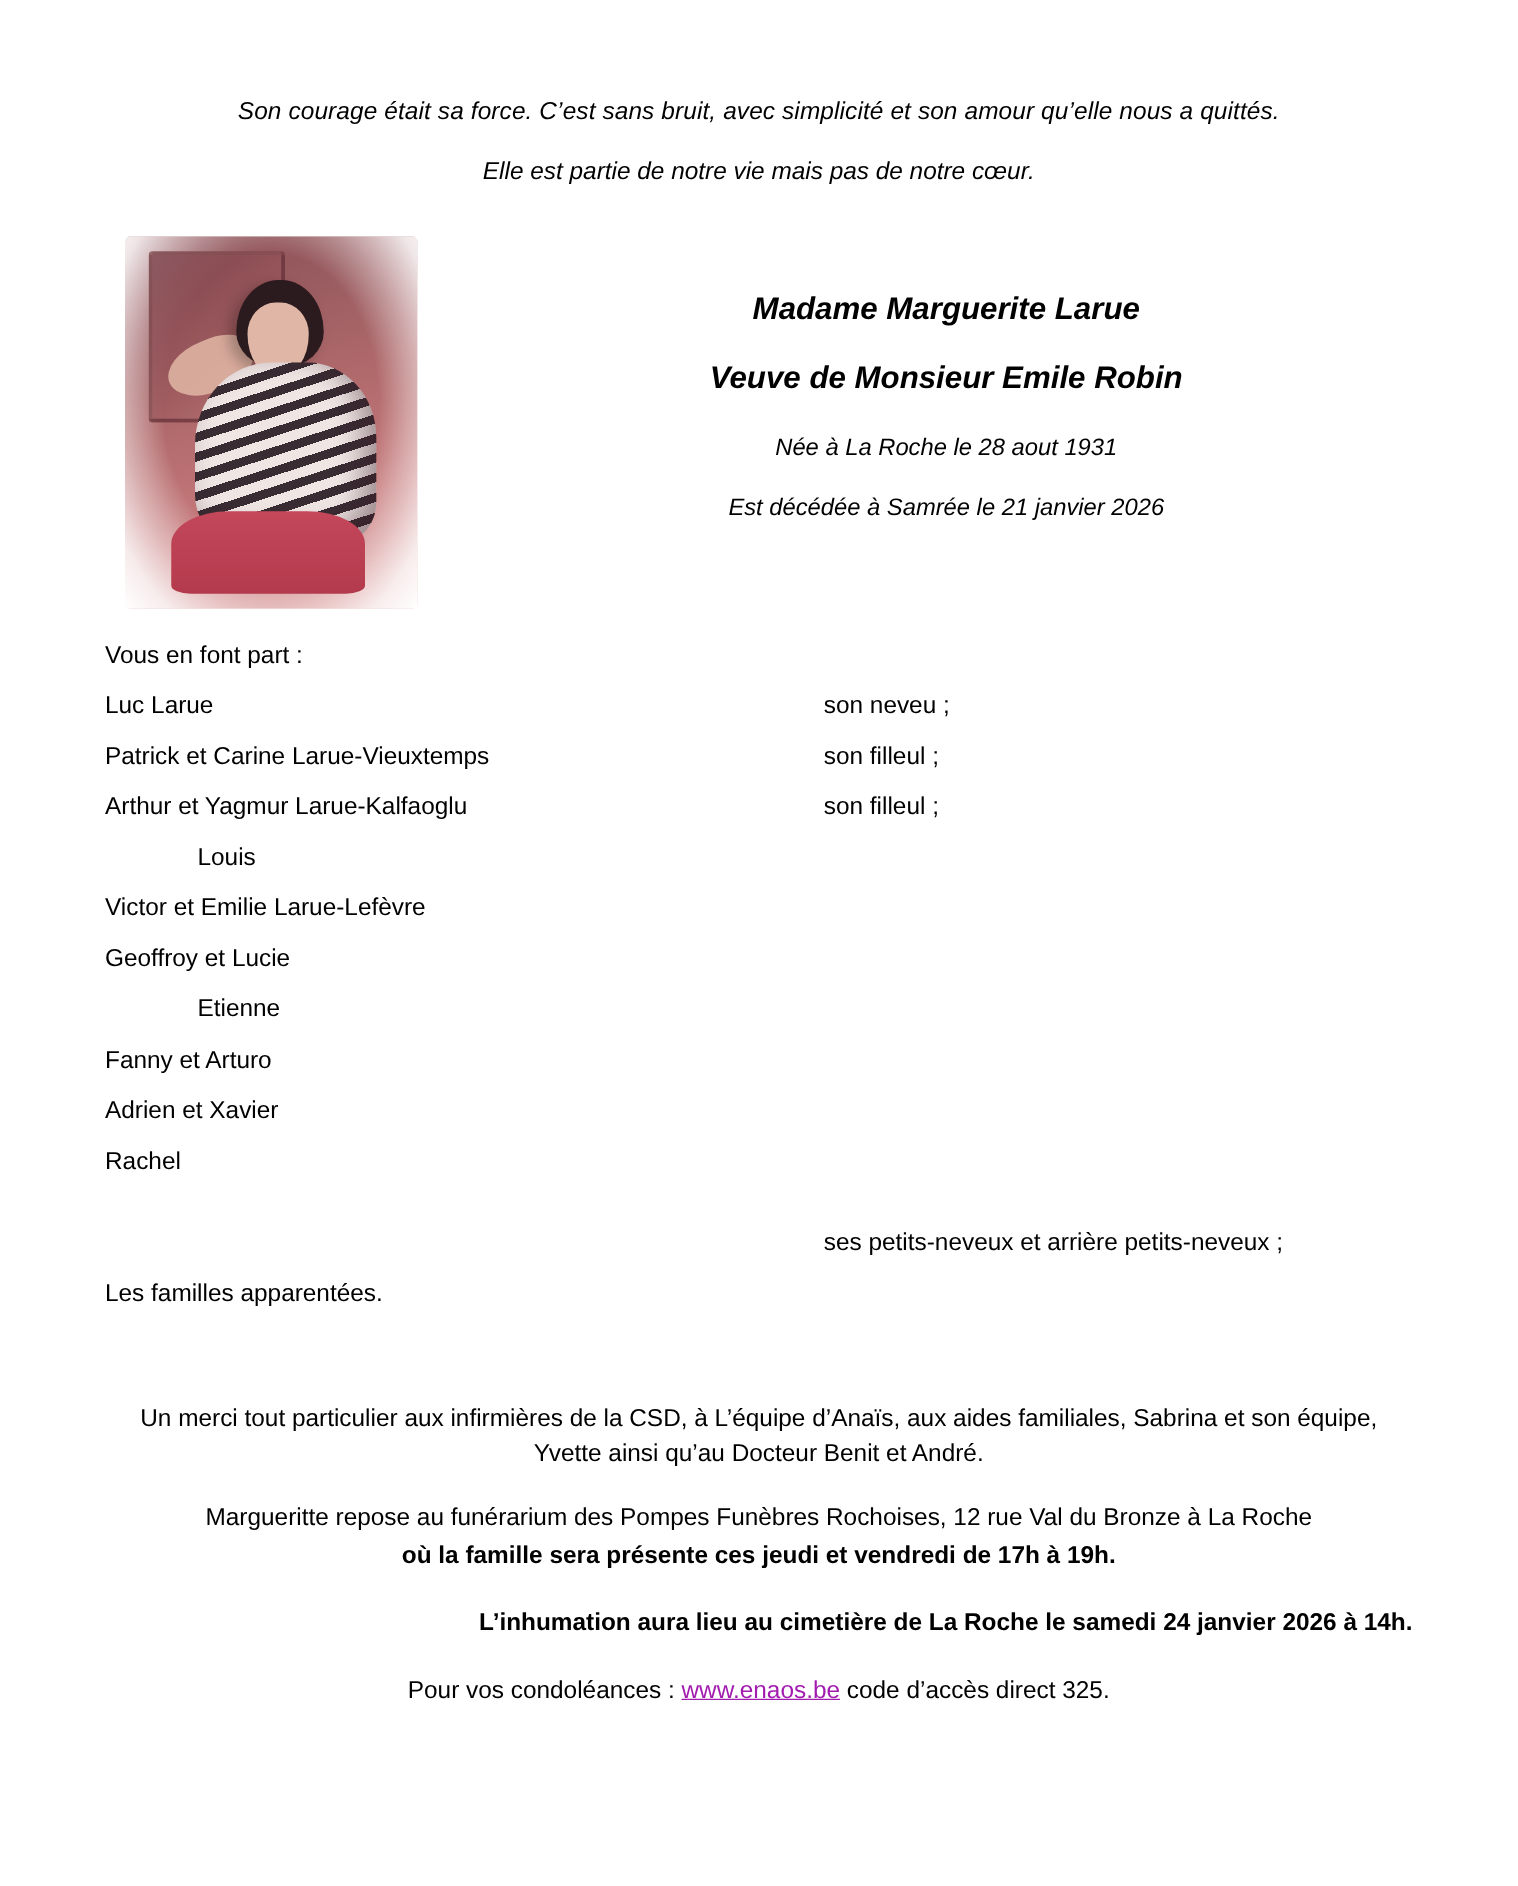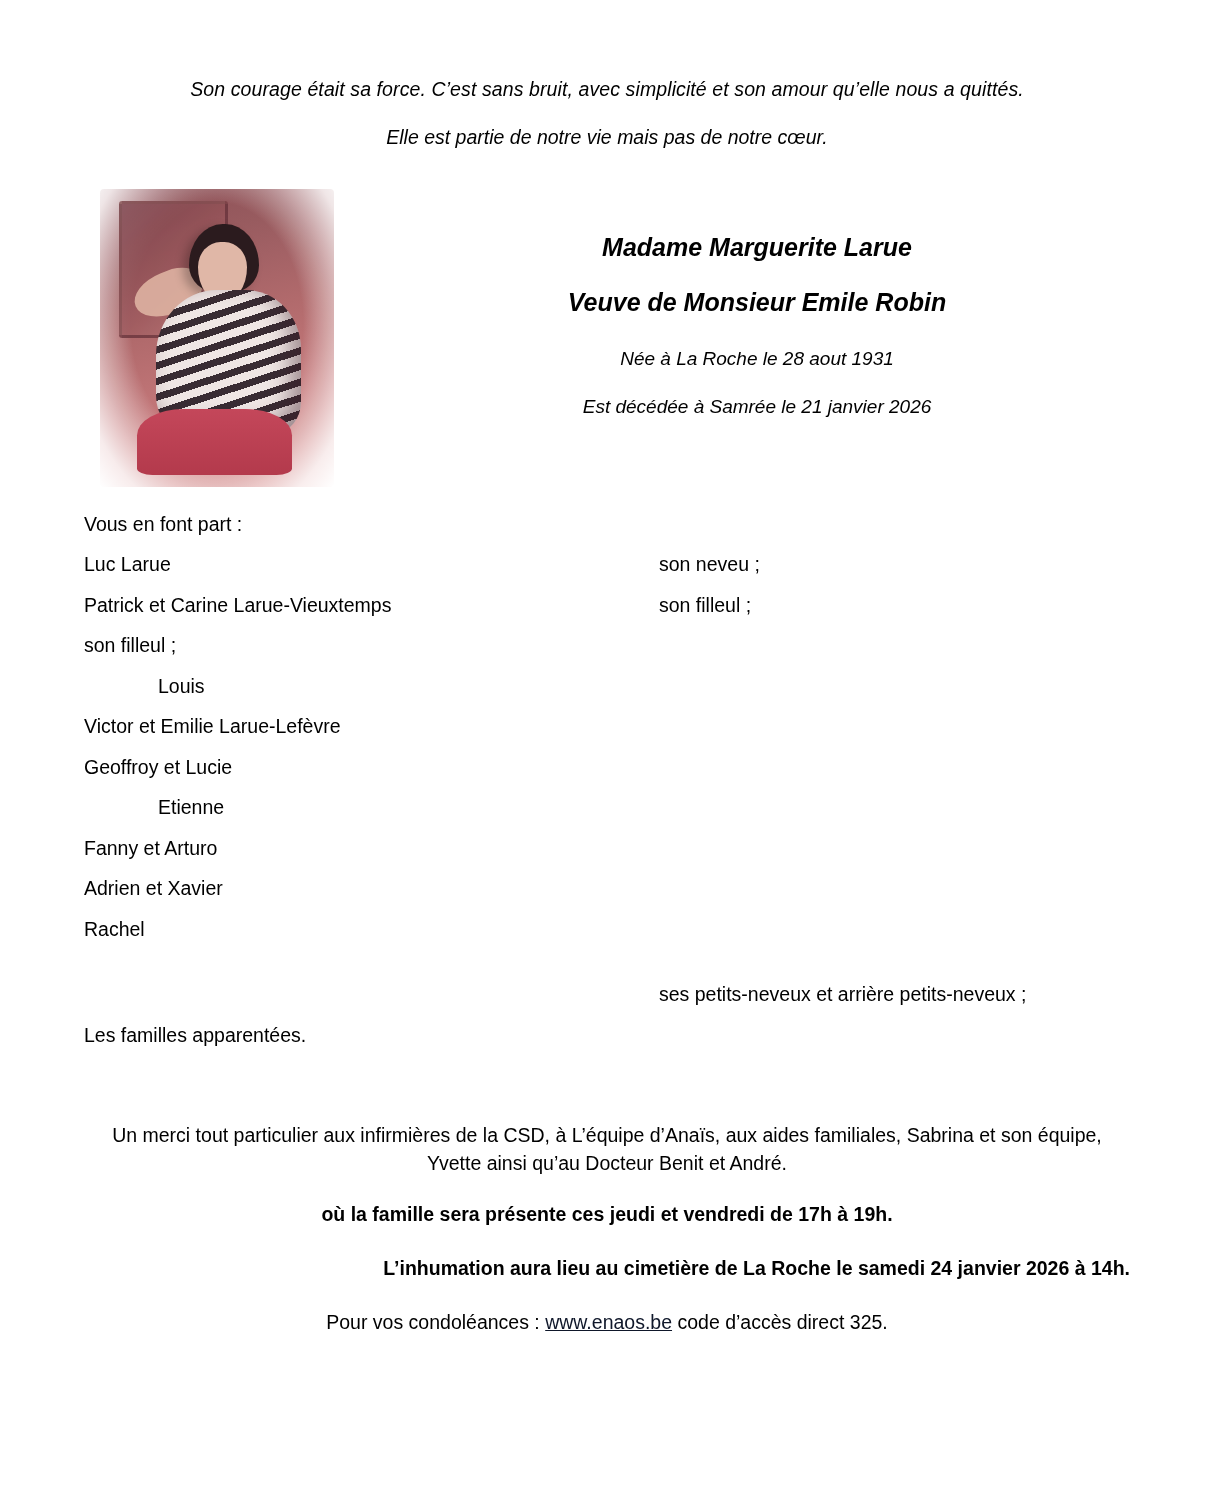--- a/index.html
+++ b/index.html
@@ -214,21 +214,21 @@
   }
   .bottom .burial {
     margin-top: 26px;
     font-weight: bold;
     text-align: right;
   }
   .bottom .condolences {
     margin-top: 26px;
   }
   .bottom .condolences a {
-    color: #0f172a;
+    color: #a21caf;
     text-decoration: underline;
   }
 </style>
 </head>
 <body>
 
 <div class="page">
 
   <div class="epigraph">
     <div class="line1">Son courage était sa force. C’est sans bruit, avec simplicité et son amour qu’elle nous a quittés.</div>
@@ -258,20 +258,21 @@
 
     <div class="fam-row">
       <div class="left">Luc Larue</div>
       <div class="right">son neveu ;</div>
     </div>
     <div class="fam-row">
       <div class="left">Patrick et Carine Larue-Vieuxtemps</div>
       <div class="right">son filleul ;</div>
     </div>
     <div class="fam-row">
+      <div class="left">Arthur et Yagmur Larue-Kalfaoglu</div>
       <div class="right">son filleul ;</div>
     </div>
     <div class="fam-row">
       <div class="left indent">Louis</div>
       <div class="right"></div>
     </div>
     <div class="fam-row">
       <div class="left">Victor et Emilie Larue-Lefèvre</div>
       <div class="right"></div>
     </div>
@@ -299,20 +300,21 @@
       <div class="left"></div>
       <div class="right">ses petits-neveux et arrière petits-neveux ;</div>
     </div>
 
     <div class="fam-closing">Les familles apparentées.</div>
   </div>
 
   <div class="bottom">
     <p class="thanks">Un merci tout particulier aux infirmières de la CSD, à L’équipe d’Anaïs, aux aides familiales, Sabrina et son équipe, Yvette ainsi qu’au Docteur Benit et André.</p>
     <p class="repose">
+      <span>Margueritte repose au funérarium des Pompes Funèbres Rochoises, 12 rue Val du Bronze à La Roche</span>
       <span class="strong">où la famille sera présente ces jeudi et vendredi de 17h à 19h.</span>
     </p>
     <p class="burial">L’inhumation aura lieu au cimetière de La Roche le samedi 24 janvier 2026 à 14h.</p>
     <p class="condolences">
       <span>Pour vos condoléances : </span><a href="#">www.enaos.be</a><span> code d’accès direct 325.</span>
     </p>
   </div>
 
 </div>
 

